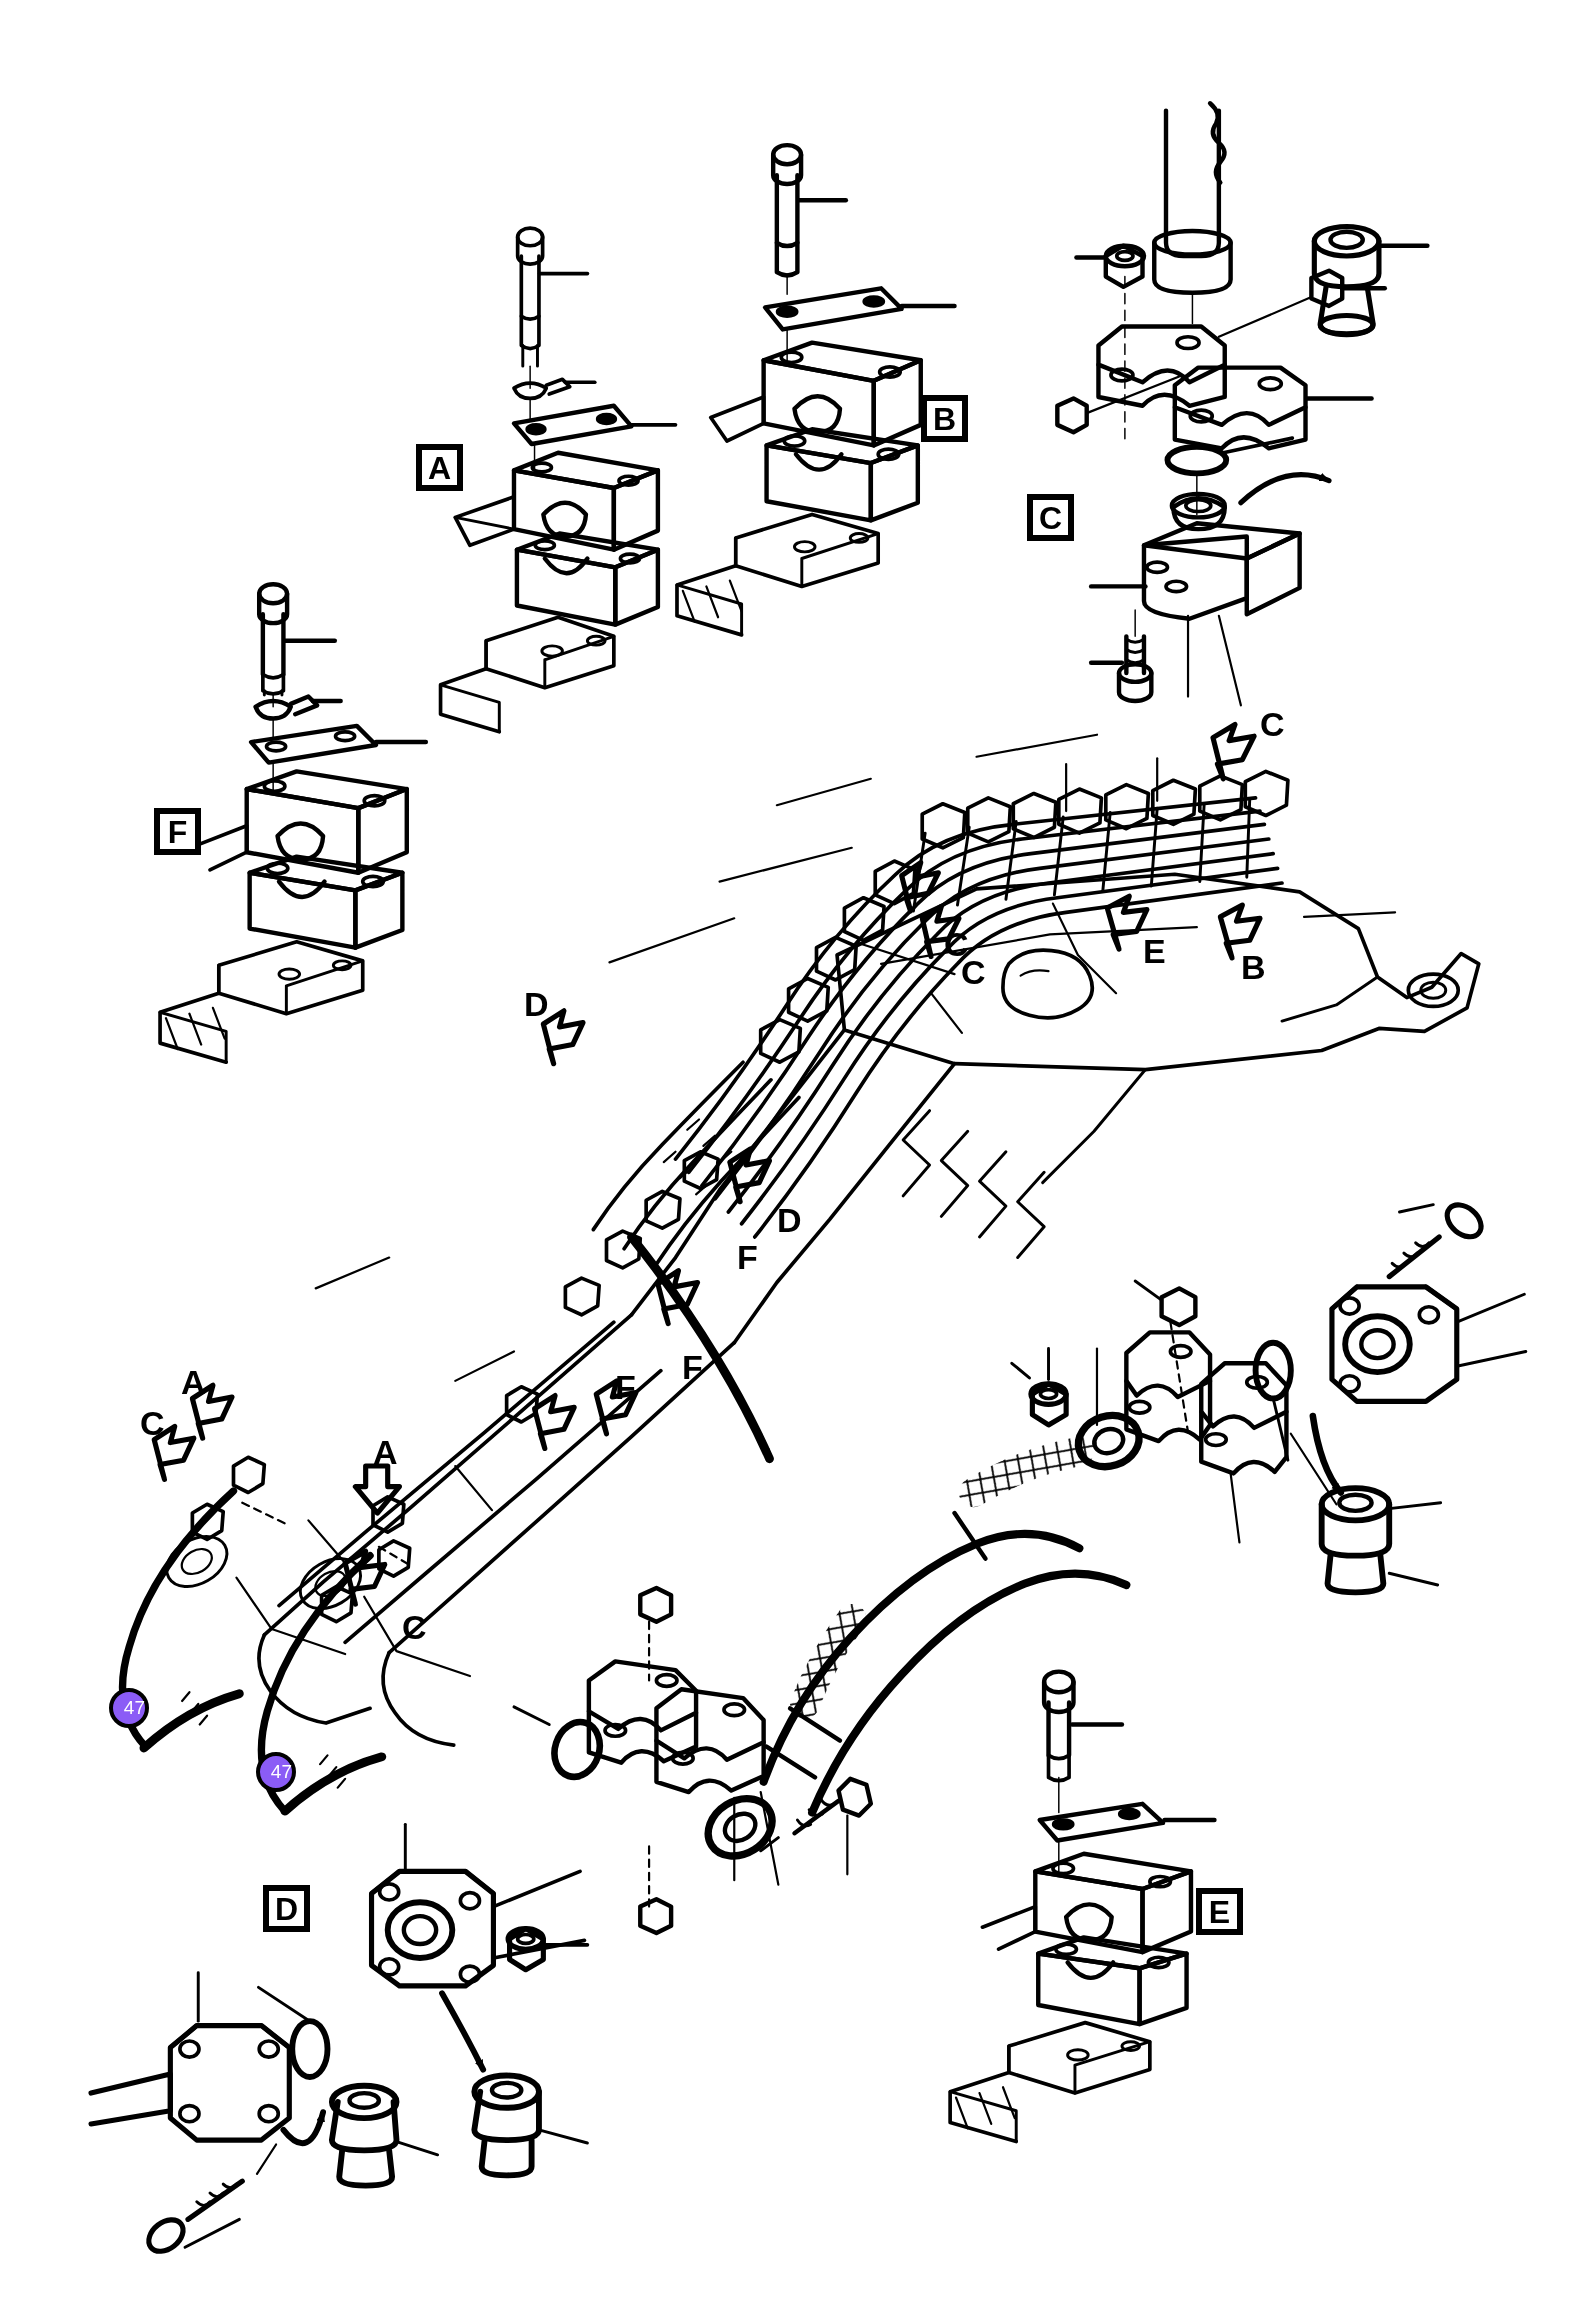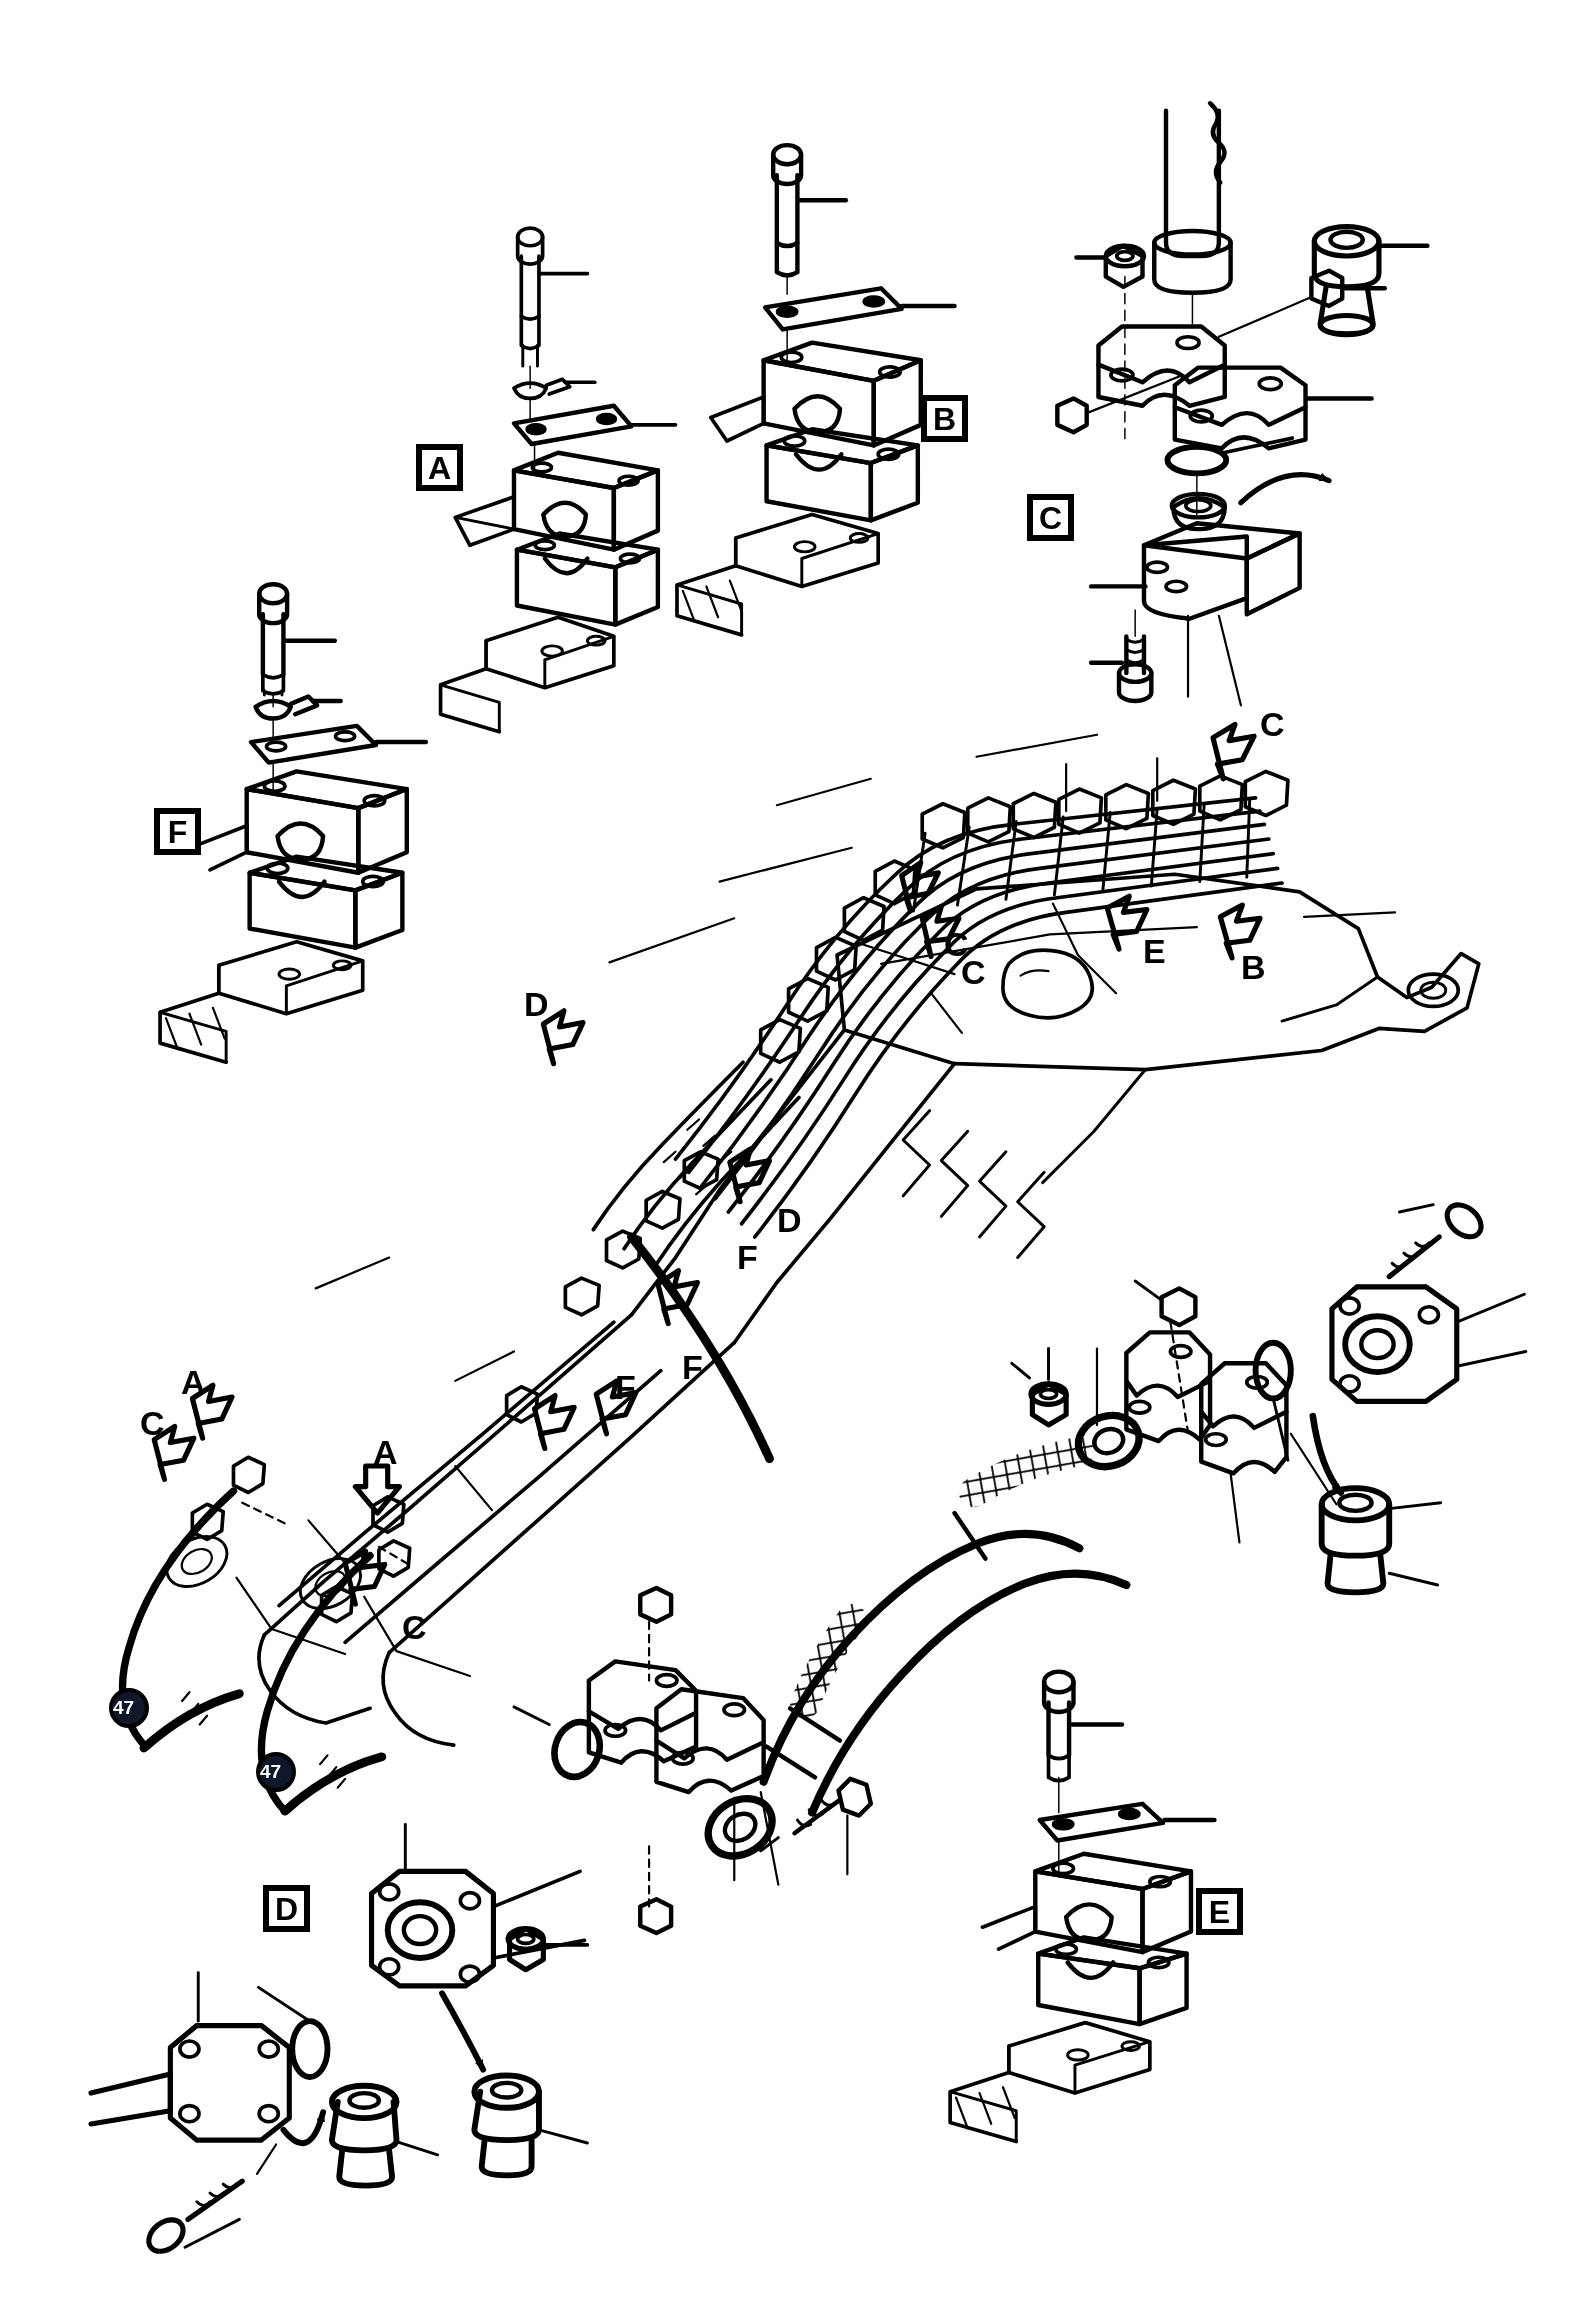--- a/index.html
+++ b/index.html
@@ -30,26 +30,26 @@
     font-family:"Liberation Sans", sans-serif;
     font-weight:bold;
     color:#000;
     line-height:1;
     white-space:nowrap;
   }
   
   .bubble{
     position:absolute;
     border-radius:50%;
-    background:#0f172a;
+    background:#8b5cf6;
     border:4.4px solid #000;
     color:#ffffff;
-    display:flex;align-items:center;justify-content:flex-start;
+    display:flex;align-items:center;justify-content:flex-end;
     font-family:"Liberation Sans", sans-serif;
-    font-weight:bold;
+    font-weight:normal;
     box-sizing:border-box;
   }
 </style>
 </head>
 <body>
 
 <div id="sheet">
 
   <svg id="art" viewBox="0 0 2160 3157" xmlns="http://www.w3.org/2000/svg">
     <defs>

